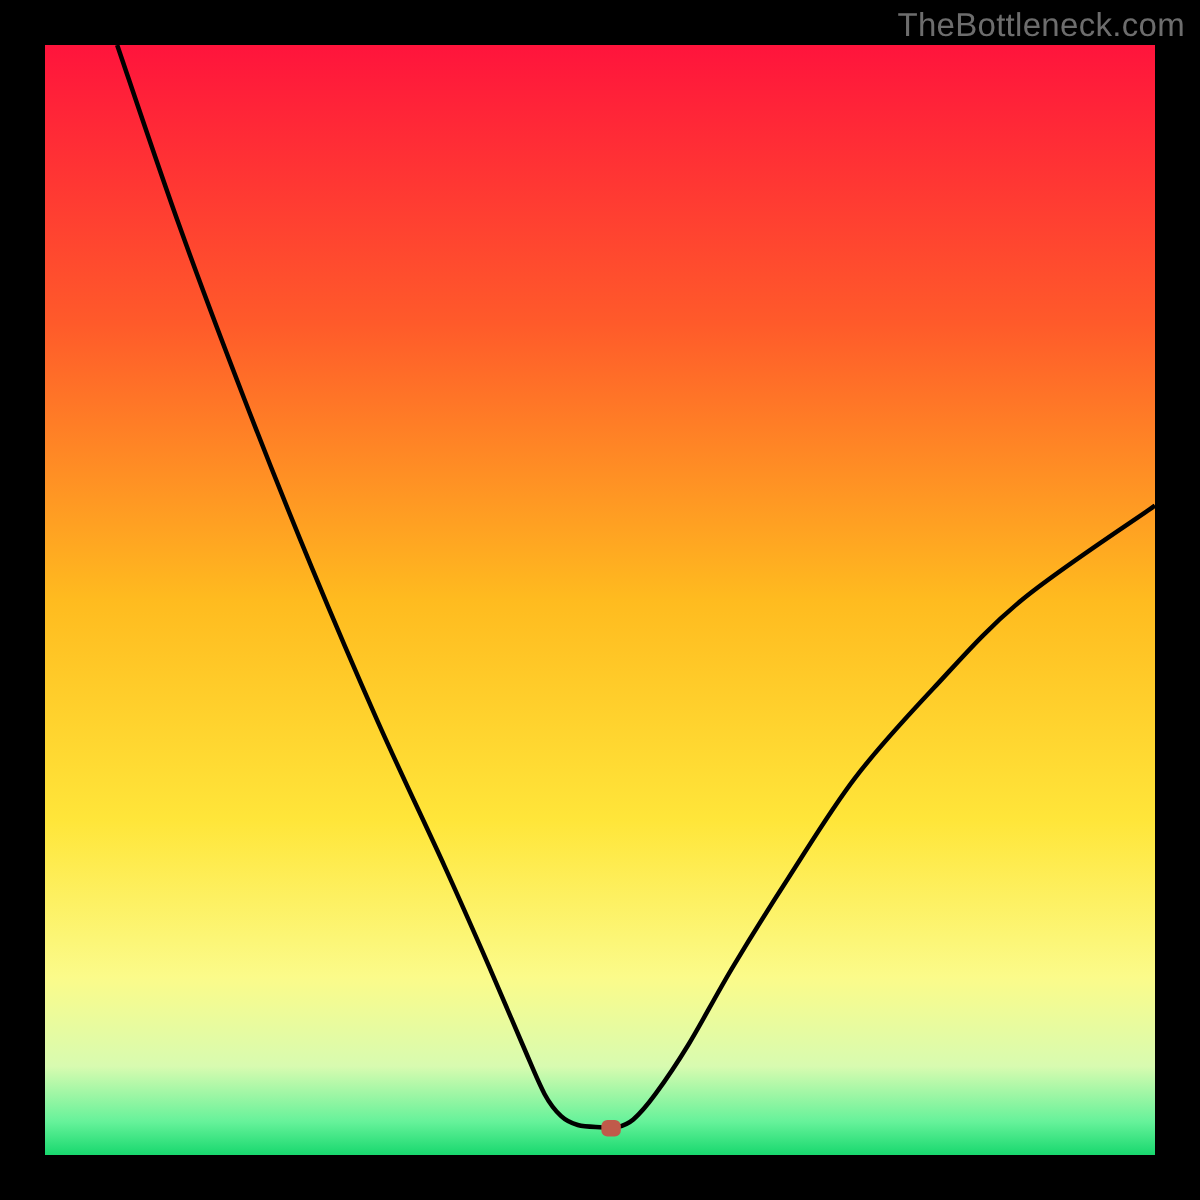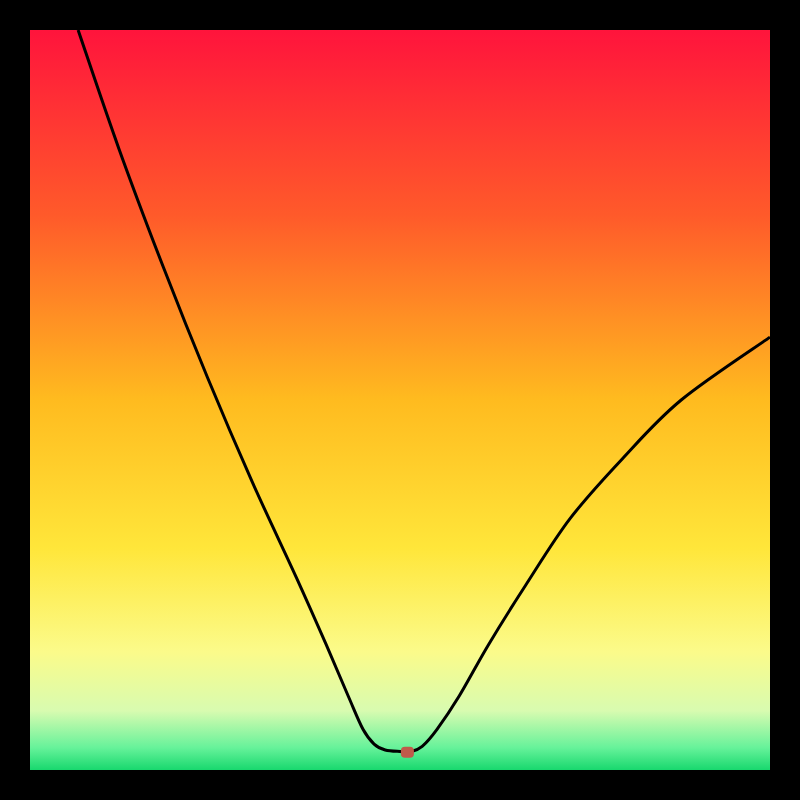--- a/index.html
+++ b/index.html
@@ -31,20 +31,21 @@
     position: absolute;
     top: 0;
     left: 0;
     display: block;
   }
 </style>
 </head>
 <body>
 
 <div class="frame">
+  <div class="watermark">TheBottleneck.com</div>
 
   <svg id="chart-svg" width="800" height="800" viewBox="0 0 800 800">
     <defs>
       <linearGradient id="bg-grad" x1="0" y1="0" x2="0" y2="1">
           <stop offset="0%" stop-color="#ff143c"></stop>
           <stop offset="25%" stop-color="#ff5a2a"></stop>
           <stop offset="50%" stop-color="#ffbb1f"></stop>
           <stop offset="70%" stop-color="#ffe63a"></stop>
           <stop offset="84%" stop-color="#fbfb8a"></stop>
           <stop offset="92%" stop-color="#d8fbb0"></stop>

